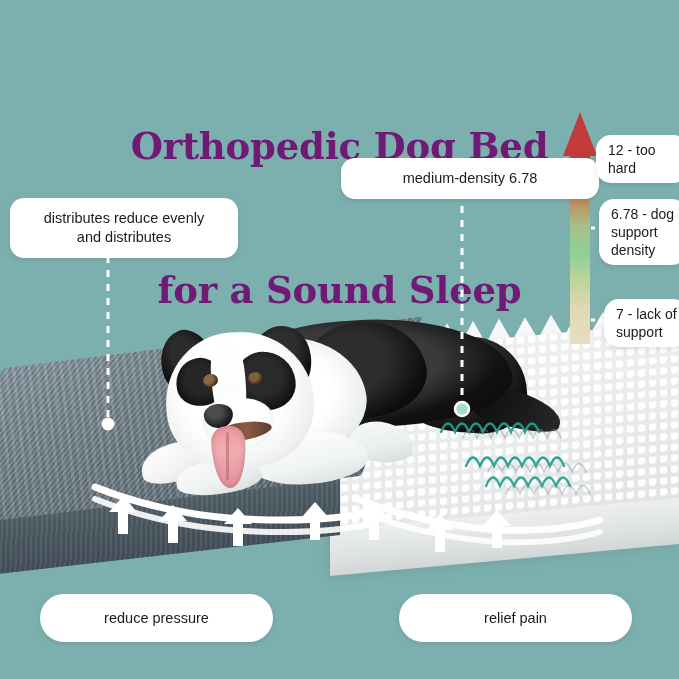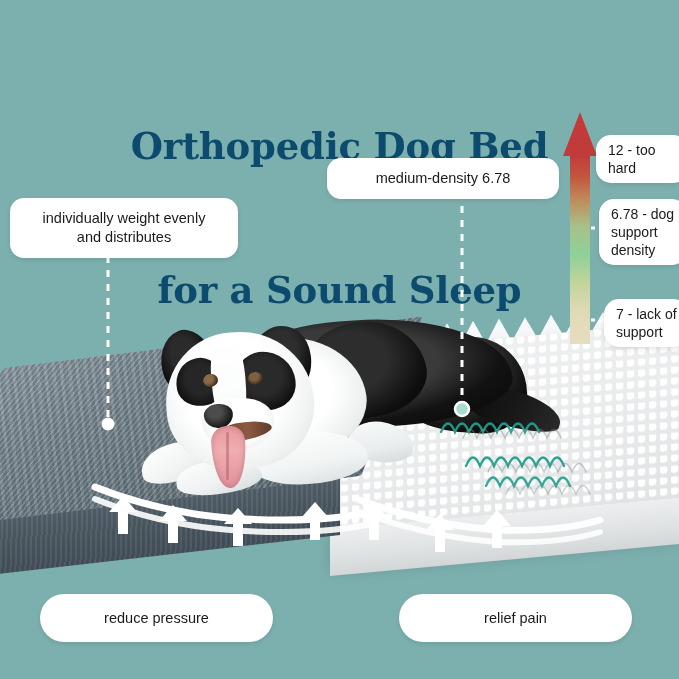--- a/index.html
+++ b/index.html
@@ -25,21 +25,21 @@
   #title {
     position: absolute;
     left: 0;
     top: 26px;
     width: 679px;
     text-align: center;
     font-family: "DejaVu Serif", "Liberation Serif", serif;
     font-weight: bold;
     font-size: 37px;
     line-height: 48px;
-    color: #0c4a6e;
+    color: #701a75;
     letter-spacing: -0.2px;
     white-space: pre;
   }
   #title .l1 { display: block; }
   #title .l2 { display: block; }
 
   
   #scene {
     position: absolute;
     left: 0;
@@ -267,22 +267,22 @@
   }
   .pill span { display: block; }
 
   #callout-left {
     left: 10px; top: 198px;
     width: 228px; padding: 11px 12px;
     border-radius: 14px;
     font-size: 14.5px; line-height: 19px;
   }
   #callout-foam {
-    left: 327px; top: 158px;
-    width: 232px; padding: 11px 12px;
+    left: 341px; top: 158px;
+    width: 258px; padding: 11px 12px;
     border-radius: 14px;
     font-size: 14.5px; line-height: 19px;
   }
   #callout-reduce {
     left: 40px; top: 594px;
     width: 233px; height: 48px;
     border-radius: 24px;
     font-size: 14.5px; line-height: 48px;
   }
   #callout-relief {
@@ -428,21 +428,21 @@
         <stop offset="0.88" stop-color="#c2553f"></stop>
         <stop offset="1.00" stop-color="#c23b3b"></stop>
       </linearGradient>
     </defs>
     <rect x="7" y="42" width="20" height="190" fill="url(#densGrad)"></rect>
     <path d="M17 0 L34 44 L0 44 Z" fill="#c23b3b"></path>
     <rect x="7" y="36" width="20" height="10" fill="#c23b3b"></rect>
   </svg>
 
   <div class="pill" id="callout-left">
-    <span>individually weight evenly</span>
+    <span>distributes reduce evenly</span>
     <span>and distributes</span>
   </div>
 
   <div class="pill" id="callout-foam">
     <span>medium-density 6.78</span>
   </div>
 
   <div class="pill" id="callout-relief">
     <span>relief pain</span>
   </div>

